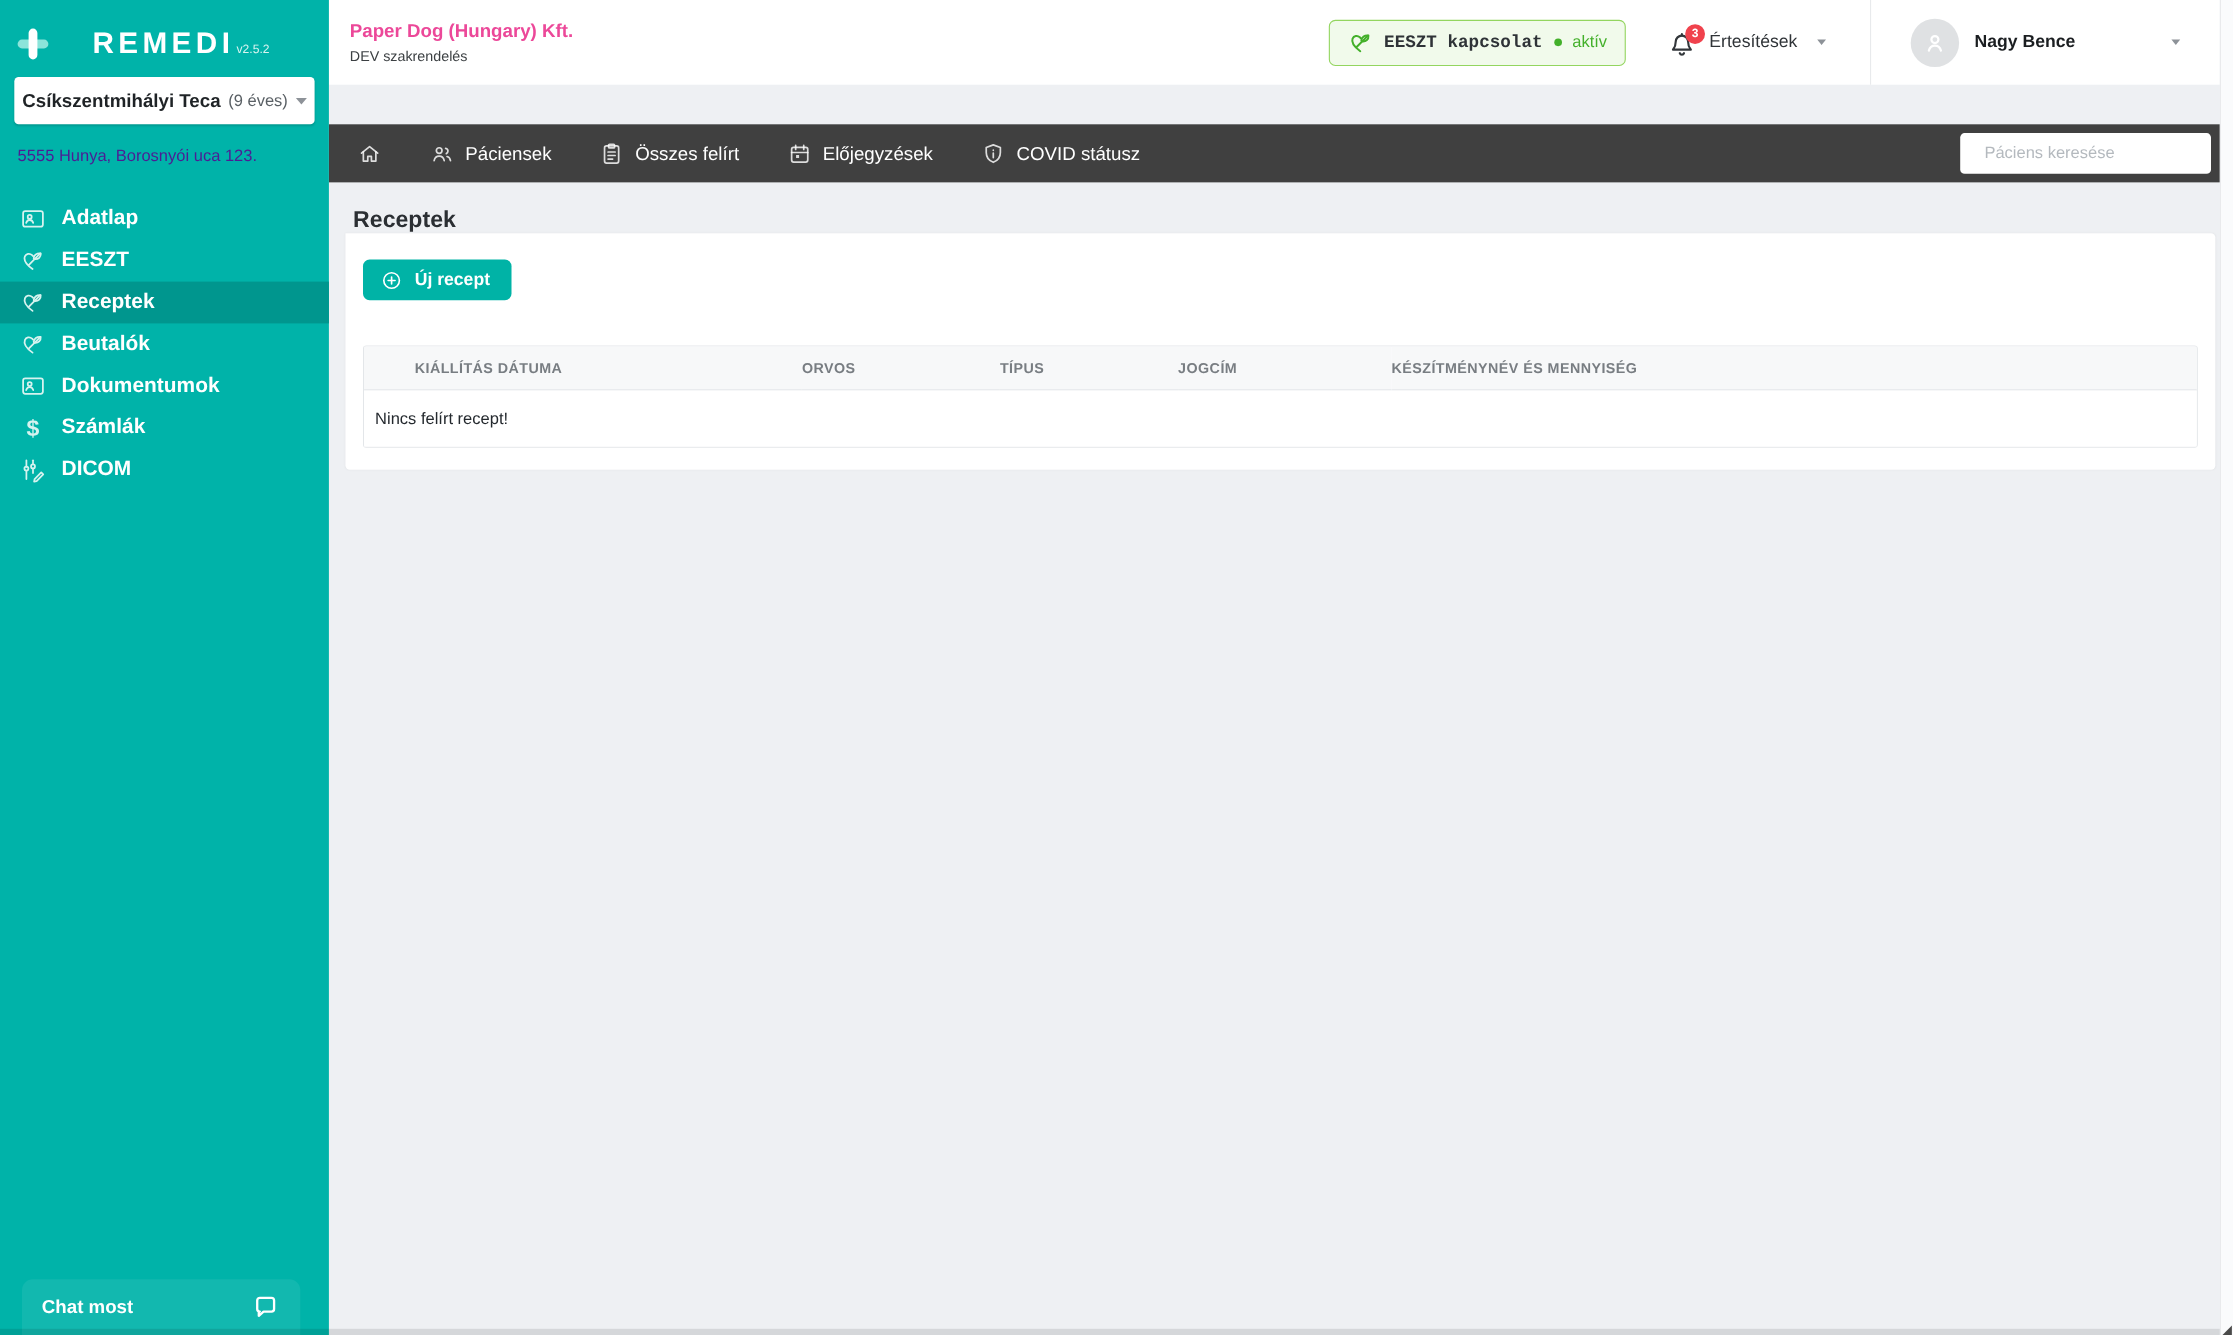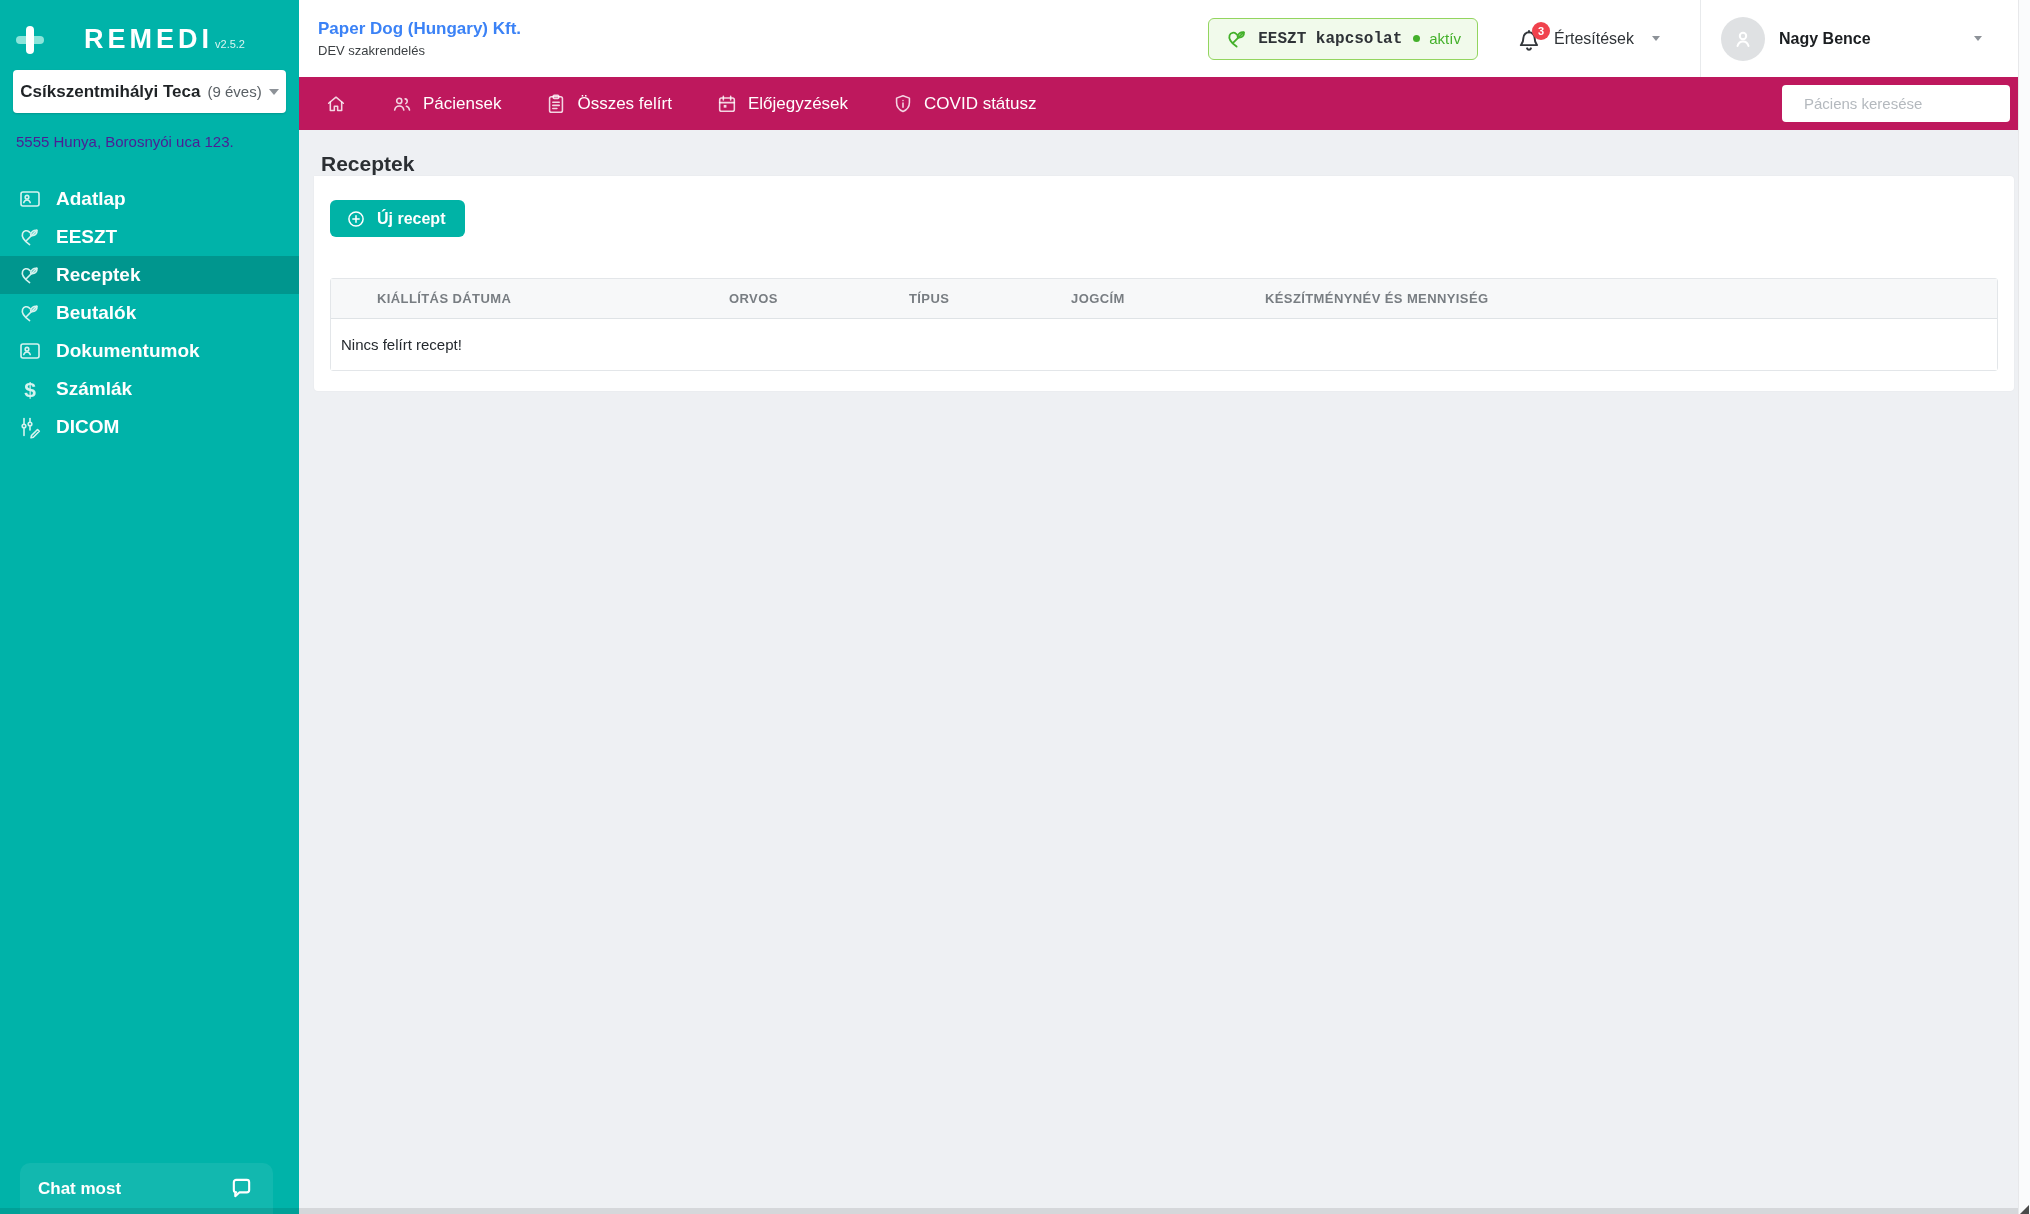--- a/index.html
+++ b/index.html
@@ -39,47 +39,47 @@
     border-radius:10px 10px 0 0; display:flex; align-items:center; justify-content:space-between; padding:0 20px 0 18px; cursor:pointer; }
   .chat-label { font-size:17px; font-weight:700; color:#fff; }
   .chat-bar svg { width:23px; height:23px; stroke:#fff; stroke-width:2.2; fill:none; stroke-linejoin:round; }
 
   
   .main-col { flex:1; display:flex; flex-direction:column; height:100%; }
 
   
   .topbar { height:77px; background:#fff; display:flex; align-items:center; padding-left:19px; }
   .org-block { display:flex; flex-direction:column; gap:4px; }
-  .org-name { color:#3b82f6; font-weight:700; font-size:17px; cursor:pointer; }
+  .org-name { color:#ec4899; font-weight:700; font-size:17px; cursor:pointer; }
   .org-sub { color:#3c4043; font-size:13px; }
   .topbar-right { margin-left:auto; display:flex; align-items:center; height:100%; }
 
   .eeszt-badge { display:flex; align-items:center; gap:9px; height:42px; padding:0 16px; background:#f1faeb;
     border:1px solid #93d55f; border-radius:6px; margin-right:38px; }
   .eeszt-badge svg { width:24px; height:24px; stroke:#43b02a; stroke-width:1.8; fill:none; stroke-linecap:round; stroke-linejoin:round; }
   .eeszt-badge .lbl { font-size:16px; font-weight:700; color:#2f3337;font-family:Liberation Mono, monospace; }
   .status-dot { width:7px; height:7px; border-radius:50%; background:#43b02a; margin-left:2px; }
   .status-text { font-size:15px; color:#43b02a; }
 
   .notif-group { display:flex; align-items:center; gap:10px; margin-right:40px; cursor:pointer; }
   .bell-wrap { position:relative; width:28px; height:30px; }
   .bell-wrap svg { width:26px; height:26px; margin-top:4px; stroke:#33373b; stroke-width:1.8; fill:none; stroke-linecap:round; stroke-linejoin:round; }
   .notif-badge { position:absolute; top:-2px; right:-6px; min-width:18px; height:18px; border-radius:9px; background:#f0424d;
     color:#fff; font-size:11px; font-weight:700; display:flex; align-items:center; justify-content:center; padding:0 4px; }
   .notif-label { font-size:16px; color:#2f3337; }
   .notif-group .caret { margin-left:8px; }
 
-  .user-group { display:flex; align-items:center; height:100%; border-left:1px solid #e8eaec; padding:0 48px 0 20px; min-width:330px; cursor:pointer; }
+  .user-group { display:flex; align-items:center; height:100%; border-left:1px solid #e8eaec; padding:0 48px 0 36px; min-width:330px; cursor:pointer; }
   .avatar { width:44px; height:44px; border-radius:50%; background:#dfe1e3; display:flex; align-items:center; justify-content:center; }
   .avatar svg { width:24px; height:24px; stroke:#fff; stroke-width:2; fill:none; stroke-linecap:round; }
   .user-name { font-size:16px; font-weight:700; color:#1b1e21; margin-left:14px; }
   .user-group .caret { margin-left:auto; }
 
   
-  .rednav { height:53px; background:#be185d; display:flex; align-items:center; padding:0 20px 0 26px; gap:44px; }
+  .rednav { height:53px; background:#404040; display:flex; align-items:center; padding:0 20px 0 26px; gap:44px;margin-top:36px; }
   .nav-item { display:flex; align-items:center; gap:10px; cursor:pointer; }
   .nav-item svg { width:22px; height:22px; stroke:rgba(255,255,255,.82); stroke-width:1.7; fill:none; stroke-linecap:round; stroke-linejoin:round; }
   .nav-label { color:#fff; font-size:17px; }
   .nav-search { margin-left:auto; width:228px; height:37px; background:#fff; border-radius:4px; display:flex; align-items:center; padding:0 12px; gap:10px; }
   .nav-search svg { width:18px; height:18px; stroke:#4a4e52; stroke-width:2.2; fill:none; stroke-linecap:round; }
   .nav-search input { border:none; outline:none; flex:1; font-size:15px; color:#333; font-family:"Liberation Sans",sans-serif; background:transparent; }
   .nav-search input::placeholder { color:#b4b9be; }
 
   
   .content { flex:1; background:#eef0f3; overflow:hidden; }

